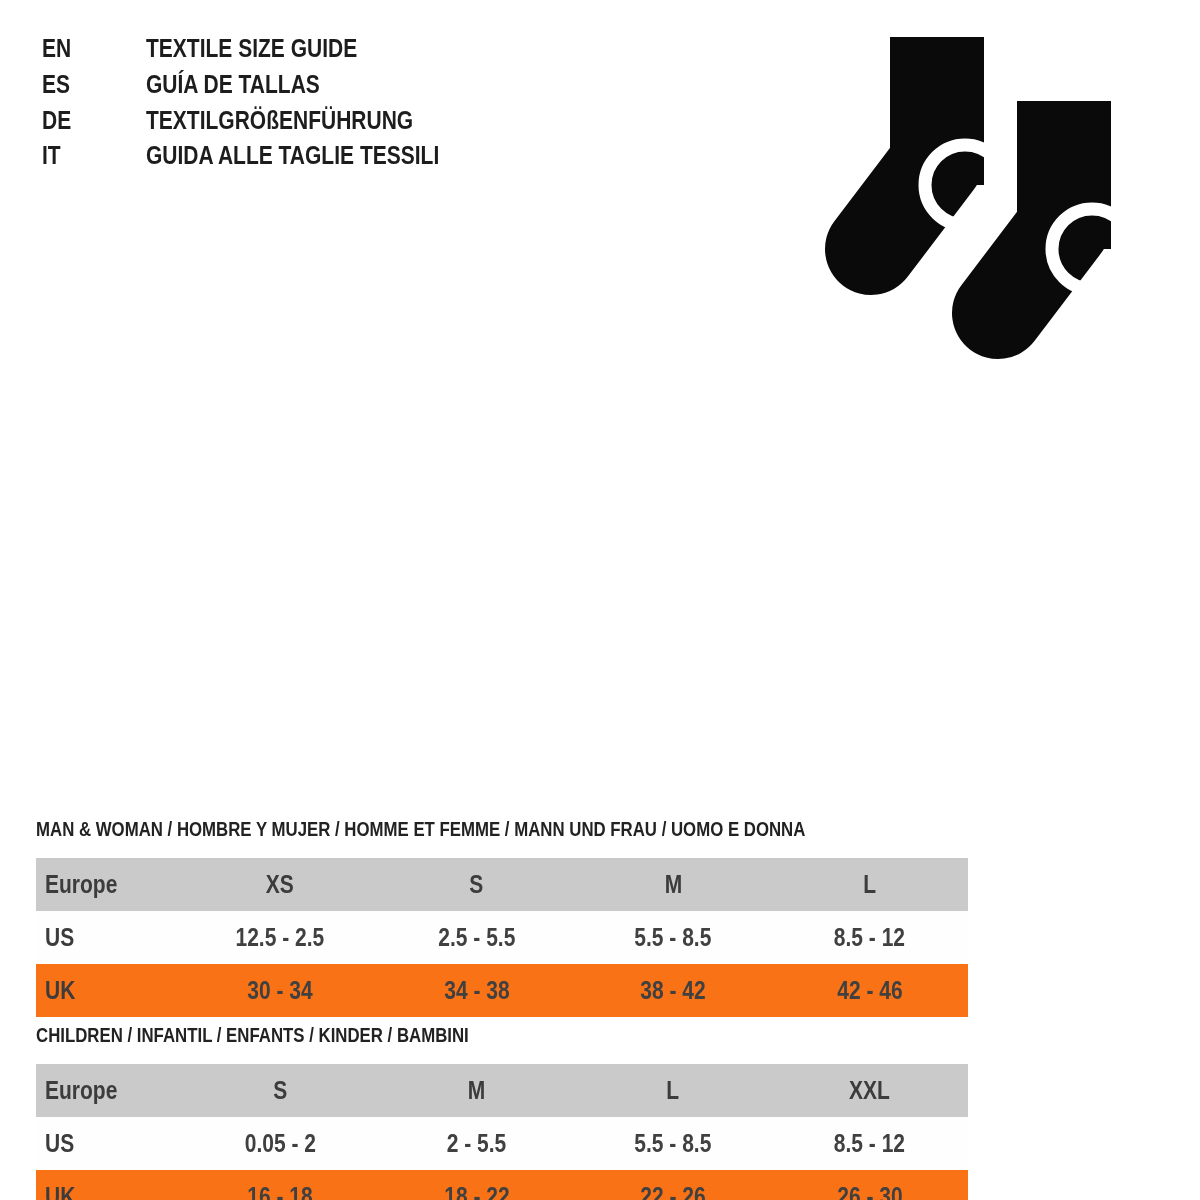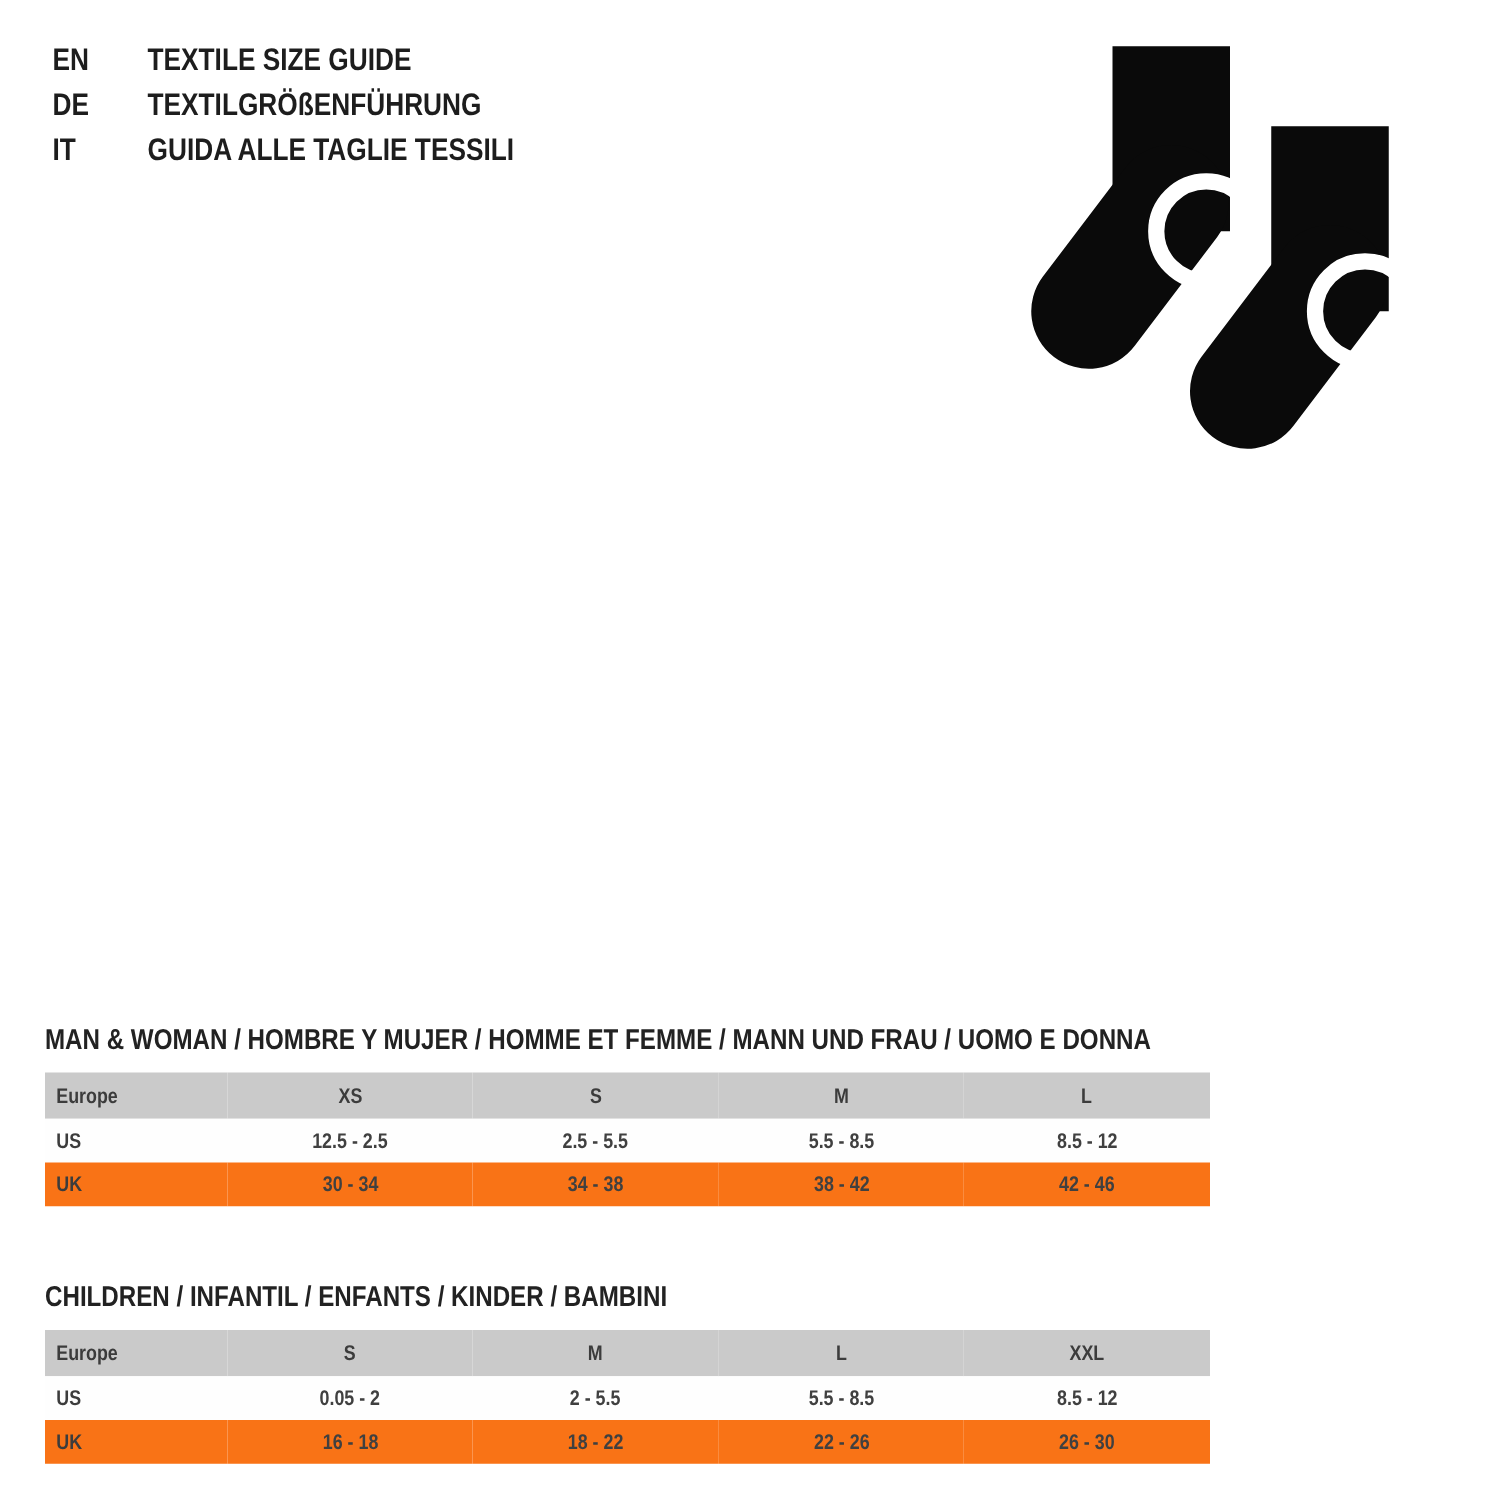--- a/index.html
+++ b/index.html
@@ -10,61 +10,65 @@
     font-family:"Liberation Sans",sans-serif;
     color:#1c1c1c;
     overflow:hidden;
   }
   
   .cx{display:inline-block;transform:scaleX(0.84);transform-origin:0 50%;white-space:nowrap;}
   .cxc{display:inline-block;transform:scaleX(0.84);transform-origin:50% 50%;white-space:nowrap;}
 
   
   .lang-block{position:absolute;left:42px;top:31px;}
-  .lang-row{display:flex;height:35.7px;align-items:center;}
+  .lang-row{display:flex;height:35.7px;align-items:center;gap:28px;}
   .lang-code{width:76px;font-size:25px;font-weight:700;color:#1d1d1d;}
   .lang-label{font-size:25px;font-weight:700;color:#1d1d1d;}
 
   
   .category-title{position:absolute;left:42px;top:219px;font-size:27px;font-weight:700;color:#171717;}
 
   
   .socks-svg{position:absolute;left:790px;top:15px;}
 
   
-  .table-title{position:absolute;left:36px;font-size:23px;font-weight:700;color:#222222;}
+  .table-title{position:absolute;left:36px;font-size:20px;font-weight:700;color:#222222;}
   .title-1{top:818px;}
   .title-2{top:1024px;}
 
   table.size-table{
     position:absolute;left:36px;width:932px;
     border-collapse:collapse;table-layout:fixed;
   }
   .table-1{top:858px;}
   .table-2{top:1064px;}
   table.size-table th,table.size-table td{
-    padding:0;font-size:17px;font-weight:700;text-align:center;vertical-align:middle;
+    padding:12px;font-size:25px;font-weight:700;text-align:center;vertical-align:middle;
   }
   table.size-table thead tr{height:37px;background:#cacaca;}
   table.size-table thead th{color:#3c3c3c;}
   table.size-table tbody tr{height:35px;}
   table.size-table tbody tr.row-even{background:#fefefe;}
   table.size-table tbody tr.row-odd{background:#f97316;}
   table.size-table .first-col{text-align:left;padding-left:9px;color:#3c3c3c;}
   table.size-table tbody td{color:#404040;}
 </style>
 </head>
 <body>
 
 <div class="canvas">
 
   <section class="lang-block">
     <div class="lang-row">
       <span class="lang-code"><span class="cx">EN</span></span>
       <span class="lang-label cx">TEXTILE SIZE GUIDE</span>
+    </div>
+    <div class="lang-row">
+      <span class="lang-code"><span class="cx">ES</span></span>
+      <span class="lang-label cx">GUÍA DE TALLAS</span>
     </div>
     <div class="lang-row">
       <span class="lang-code"><span class="cx">DE</span></span>
       <span class="lang-label cx">TEXTILGRÖßENFÜHRUNG</span>
     </div>
     <div class="lang-row">
       <span class="lang-code"><span class="cx">IT</span></span>
       <span class="lang-label cx">GUIDA ALLE TAGLIE TESSILI</span>
     </div>
   </section>

